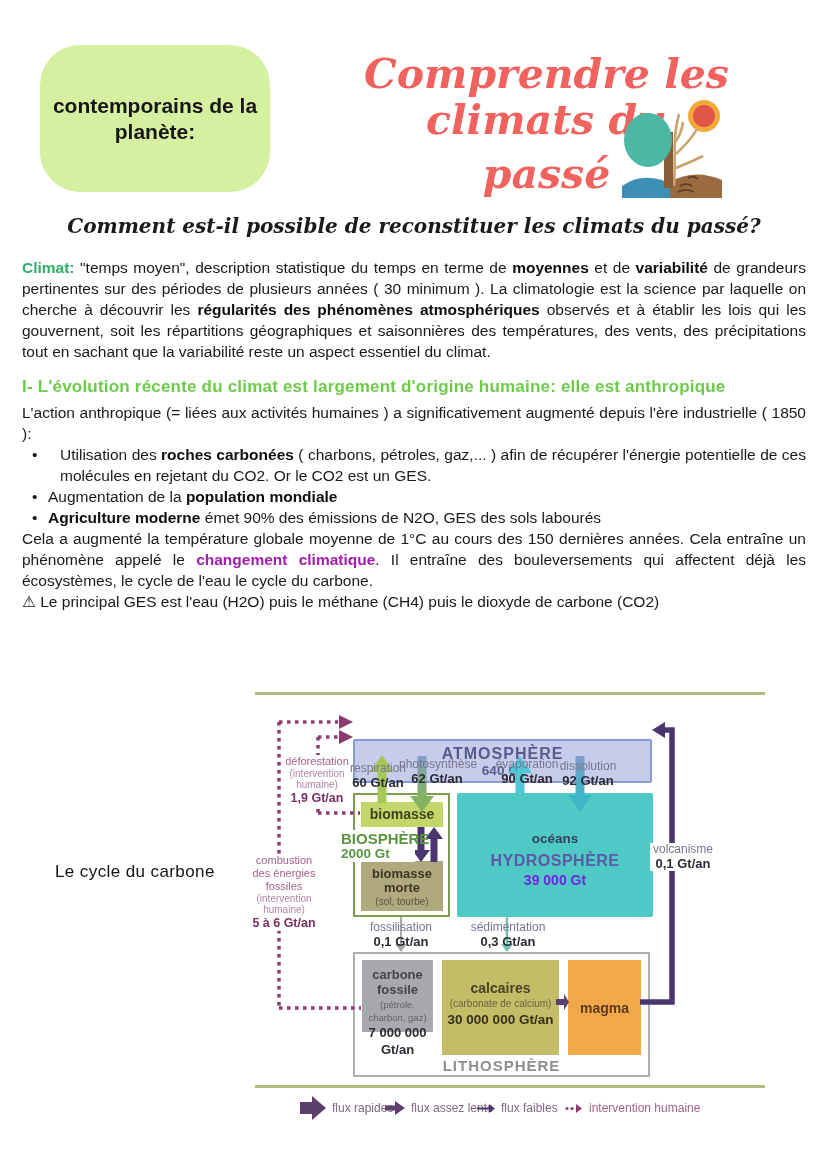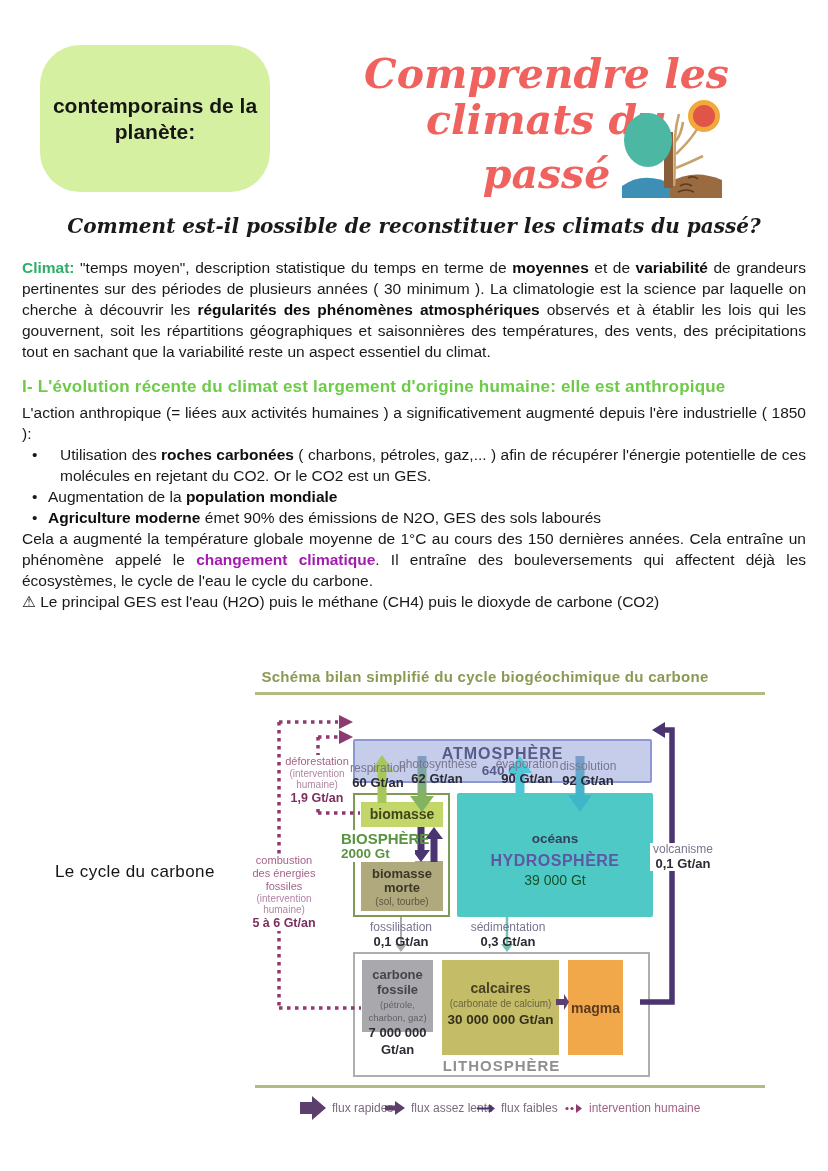--- a/index.html
+++ b/index.html
@@ -53,34 +53,34 @@
     color:#3b3724; font-size:13px; font-weight:700; line-height:14px; padding-top:6px; }
   .morte .sub { font-size:10px; font-weight:400; color:#5c5740; }
   .bio-label { left:339px; top:830px; width:72px; background:#fff; z-index:3;
     text-align:left; color:#5a9440; line-height:15px; padding:1px 2px; }
   .bio-label .nm { font-size:15px; font-weight:700; }
   .bio-label .vl { font-size:13.5px; font-weight:700; }
   .ocean { left:457px; top:793px; width:196px; height:124px; background:#4fc9c5; border-radius:2px; }
   .ocean .oc { position:absolute; top:38px; width:100%; font-size:13.5px; font-weight:700; color:#33415c; }
   .ocean .nm { position:absolute; top:59px; width:100%; font-size:16px; font-weight:700;
     color:#5d57a6; letter-spacing:0.5px; }
-  .ocean .vl { position:absolute; top:79px; width:100%; font-size:14px; font-weight:400; color:#14532d; }
+  .ocean .vl { position:absolute; top:79px; width:100%; font-size:14px; font-weight:700; color:#6d28d9; }
   .litho-cont { left:353px; top:952px; width:297px; height:125px; background:#fff;
     border:2px solid #aeaeae; }
   .litho-label { left:353px; top:1057px; width:297px; text-align:center; font-size:15px;
     font-weight:700; color:#8f8f8f; letter-spacing:1px; z-index:3; }
   .carbone { left:362px; top:960px; width:71px; height:72px; background:#a9a9ad; padding-top:7px; }
   .carbone .t { font-size:13px; font-weight:700; color:#44444e; line-height:15px; }
   .carbone .s { font-size:9.5px; color:#5f5f6a; line-height:11px; margin-top:2px; }
   .carbone .v { font-size:13px; font-weight:700; color:#2c2c34; line-height:15px; margin-top:2px; }
   .calc { left:442px; top:960px; width:117px; height:95px; background:#c5bc67; padding-top:20px; }
   .calc .t { font-size:14px; font-weight:700; color:#474223; line-height:16px; }
   .calc .s { font-size:10px; color:#6a6440; line-height:12px; margin-top:2px; }
   .calc .v { font-size:13.5px; font-weight:700; color:#33301a; line-height:16px; margin-top:2px; }
-  .magma { left:568px; top:960px; width:55px; height:95px; background:#f1a84b;
+  .magma { left:568px; top:960px; width:73px; height:95px; background:#f1a84b;
     display:flex; align-items:center; justify-content:center; font-size:14px;
     font-weight:700; color:#5c3a1d; }
 
   
   .flux-label { position:absolute; text-align:center; z-index:3; }
   .flux-word { font-size:12px; color:#7a7590; line-height:13px; }
   .flux-val { font-size:13px; font-weight:700; color:#2b2b35; line-height:15px; }
   .mauve { background:#fff; padding:0 1px; }
   .mauve-word { font-size:11px; color:#a4628a; line-height:13px; }
   .mauve-sub { font-size:10px; color:#b285a4; line-height:11px; }
@@ -138,21 +138,20 @@
       <div class="bullet first"><span>Utilisation des </span><span class="bd">roches carbonées</span><span> ( charbons, pétroles, gaz,... ) afin de récupérer l'énergie potentielle de ces molécules en rejetant du CO2. Or le CO2 est un GES.</span></div>
       <div class="bullet"><span>Augmentation de la </span><span class="bd">population mondiale</span></div>
       <div class="bullet"><span class="bd">Agriculture moderne</span><span> émet 90% des émissions de N2O, GES des sols labourés</span></div>
     </div>
 
     <p><span>Cela a augmenté la température globale moyenne de 1°C au cours des 150 dernières années. Cela entraîne un phénomène appelé le </span><span class="link-blue">changement climatique</span><span>. Il entraîne des bouleversements qui affectent déjà les écosystèmes, le cycle de l'eau le cycle du carbone.</span></p>
 
     <p class="warn"><span>⚠</span><span> Le principal GES est l'eau (H2O) puis le méthane (CH4) puis le dioxyde de carbone (CO2)</span></p>
   </div>
 
-  <div class="abs diagram-title">Schéma bilan simplifié du cycle biogéochimique du carbone</div>
   <div class="abs rule" style="top:692px;"></div>
   <div class="abs rule" style="top:1085px;"></div>
   <div class="abs side-label">Le cycle du carbone</div>
 
   <div class="dbox atm">
     <div class="nm">ATMOSPHÈRE</div>
     <div class="vl">640 Gt</div>
   </div>
 
   <div class="dbox bio-cont"></div>

